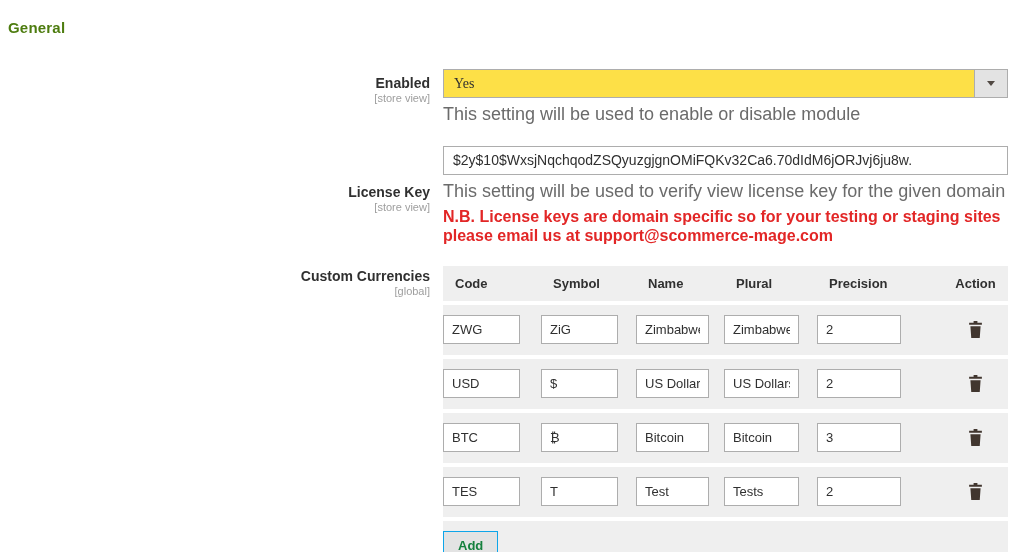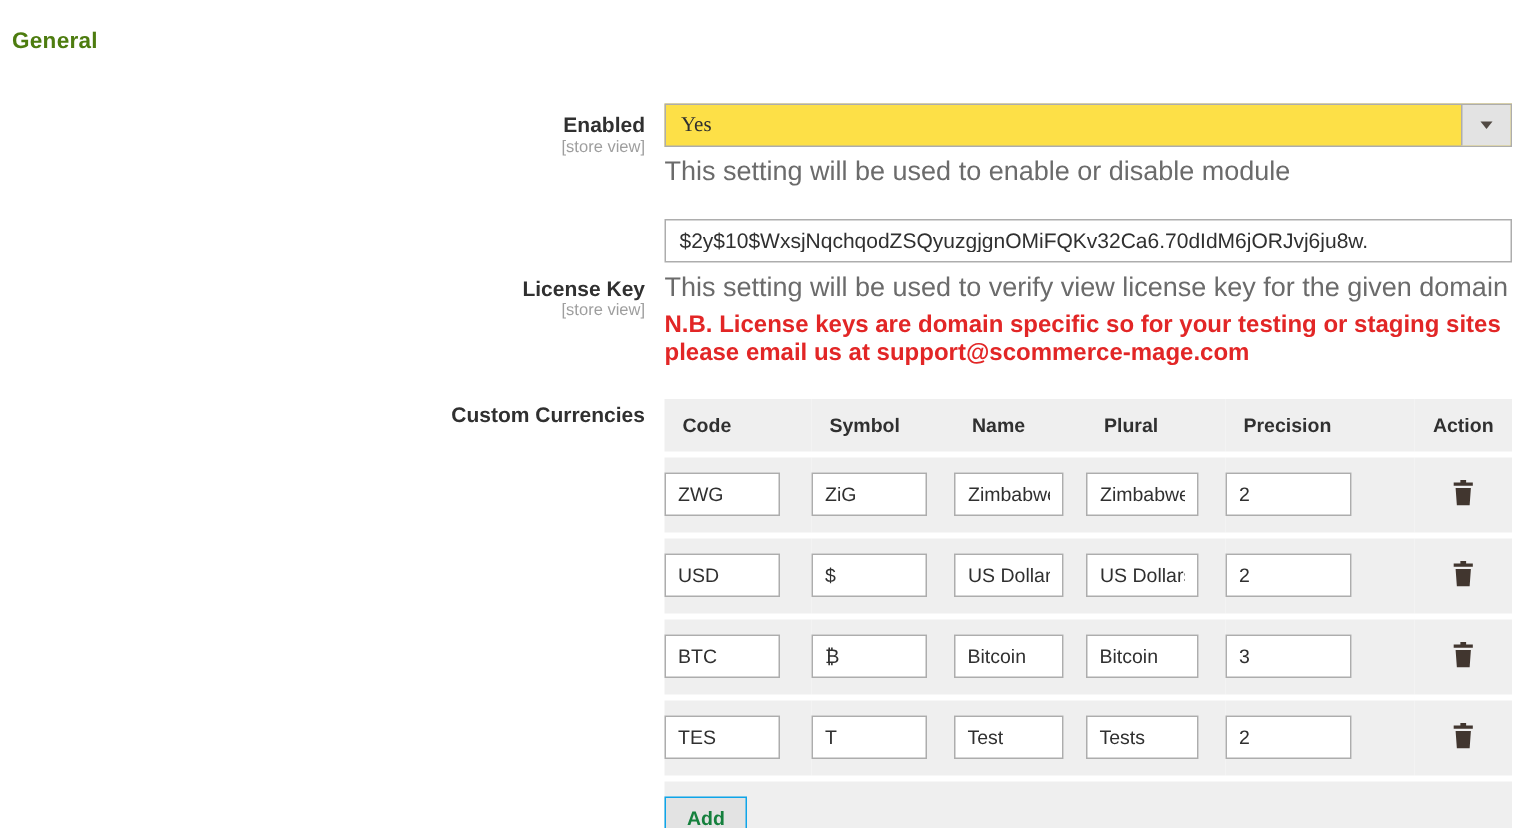--- a/index.html
+++ b/index.html
@@ -203,20 +203,21 @@
       <div class="control-col">
         <input class="text-input" type="text" value="$2y$10$WxsjNqchqodZSQyuzgjgnOMiFQKv32Ca6.70dIdM6jORJvj6ju8w." style="">
         <p class="note">This setting will be used to verify view license key for the given domain</p>
         <p class="warning">N.B. License keys are domain specific so for your testing or staging sites please email us at support@scommerce-mage.com</p>
       </div>
     </div>
 
     <div class="field-row currencies-row">
       <div class="label-col">
         <label class="field-label">Custom Currencies</label>
+        <span class="scope-label">[global]</span>
       </div>
       <div class="control-col">
 
         <table class="currencies-table">
           <colgroup>
             <col style="width:98px">
               <col style="width:95px">
               <col style="width:88px">
             <col style="width:93px">
               <col style="width:126px">

